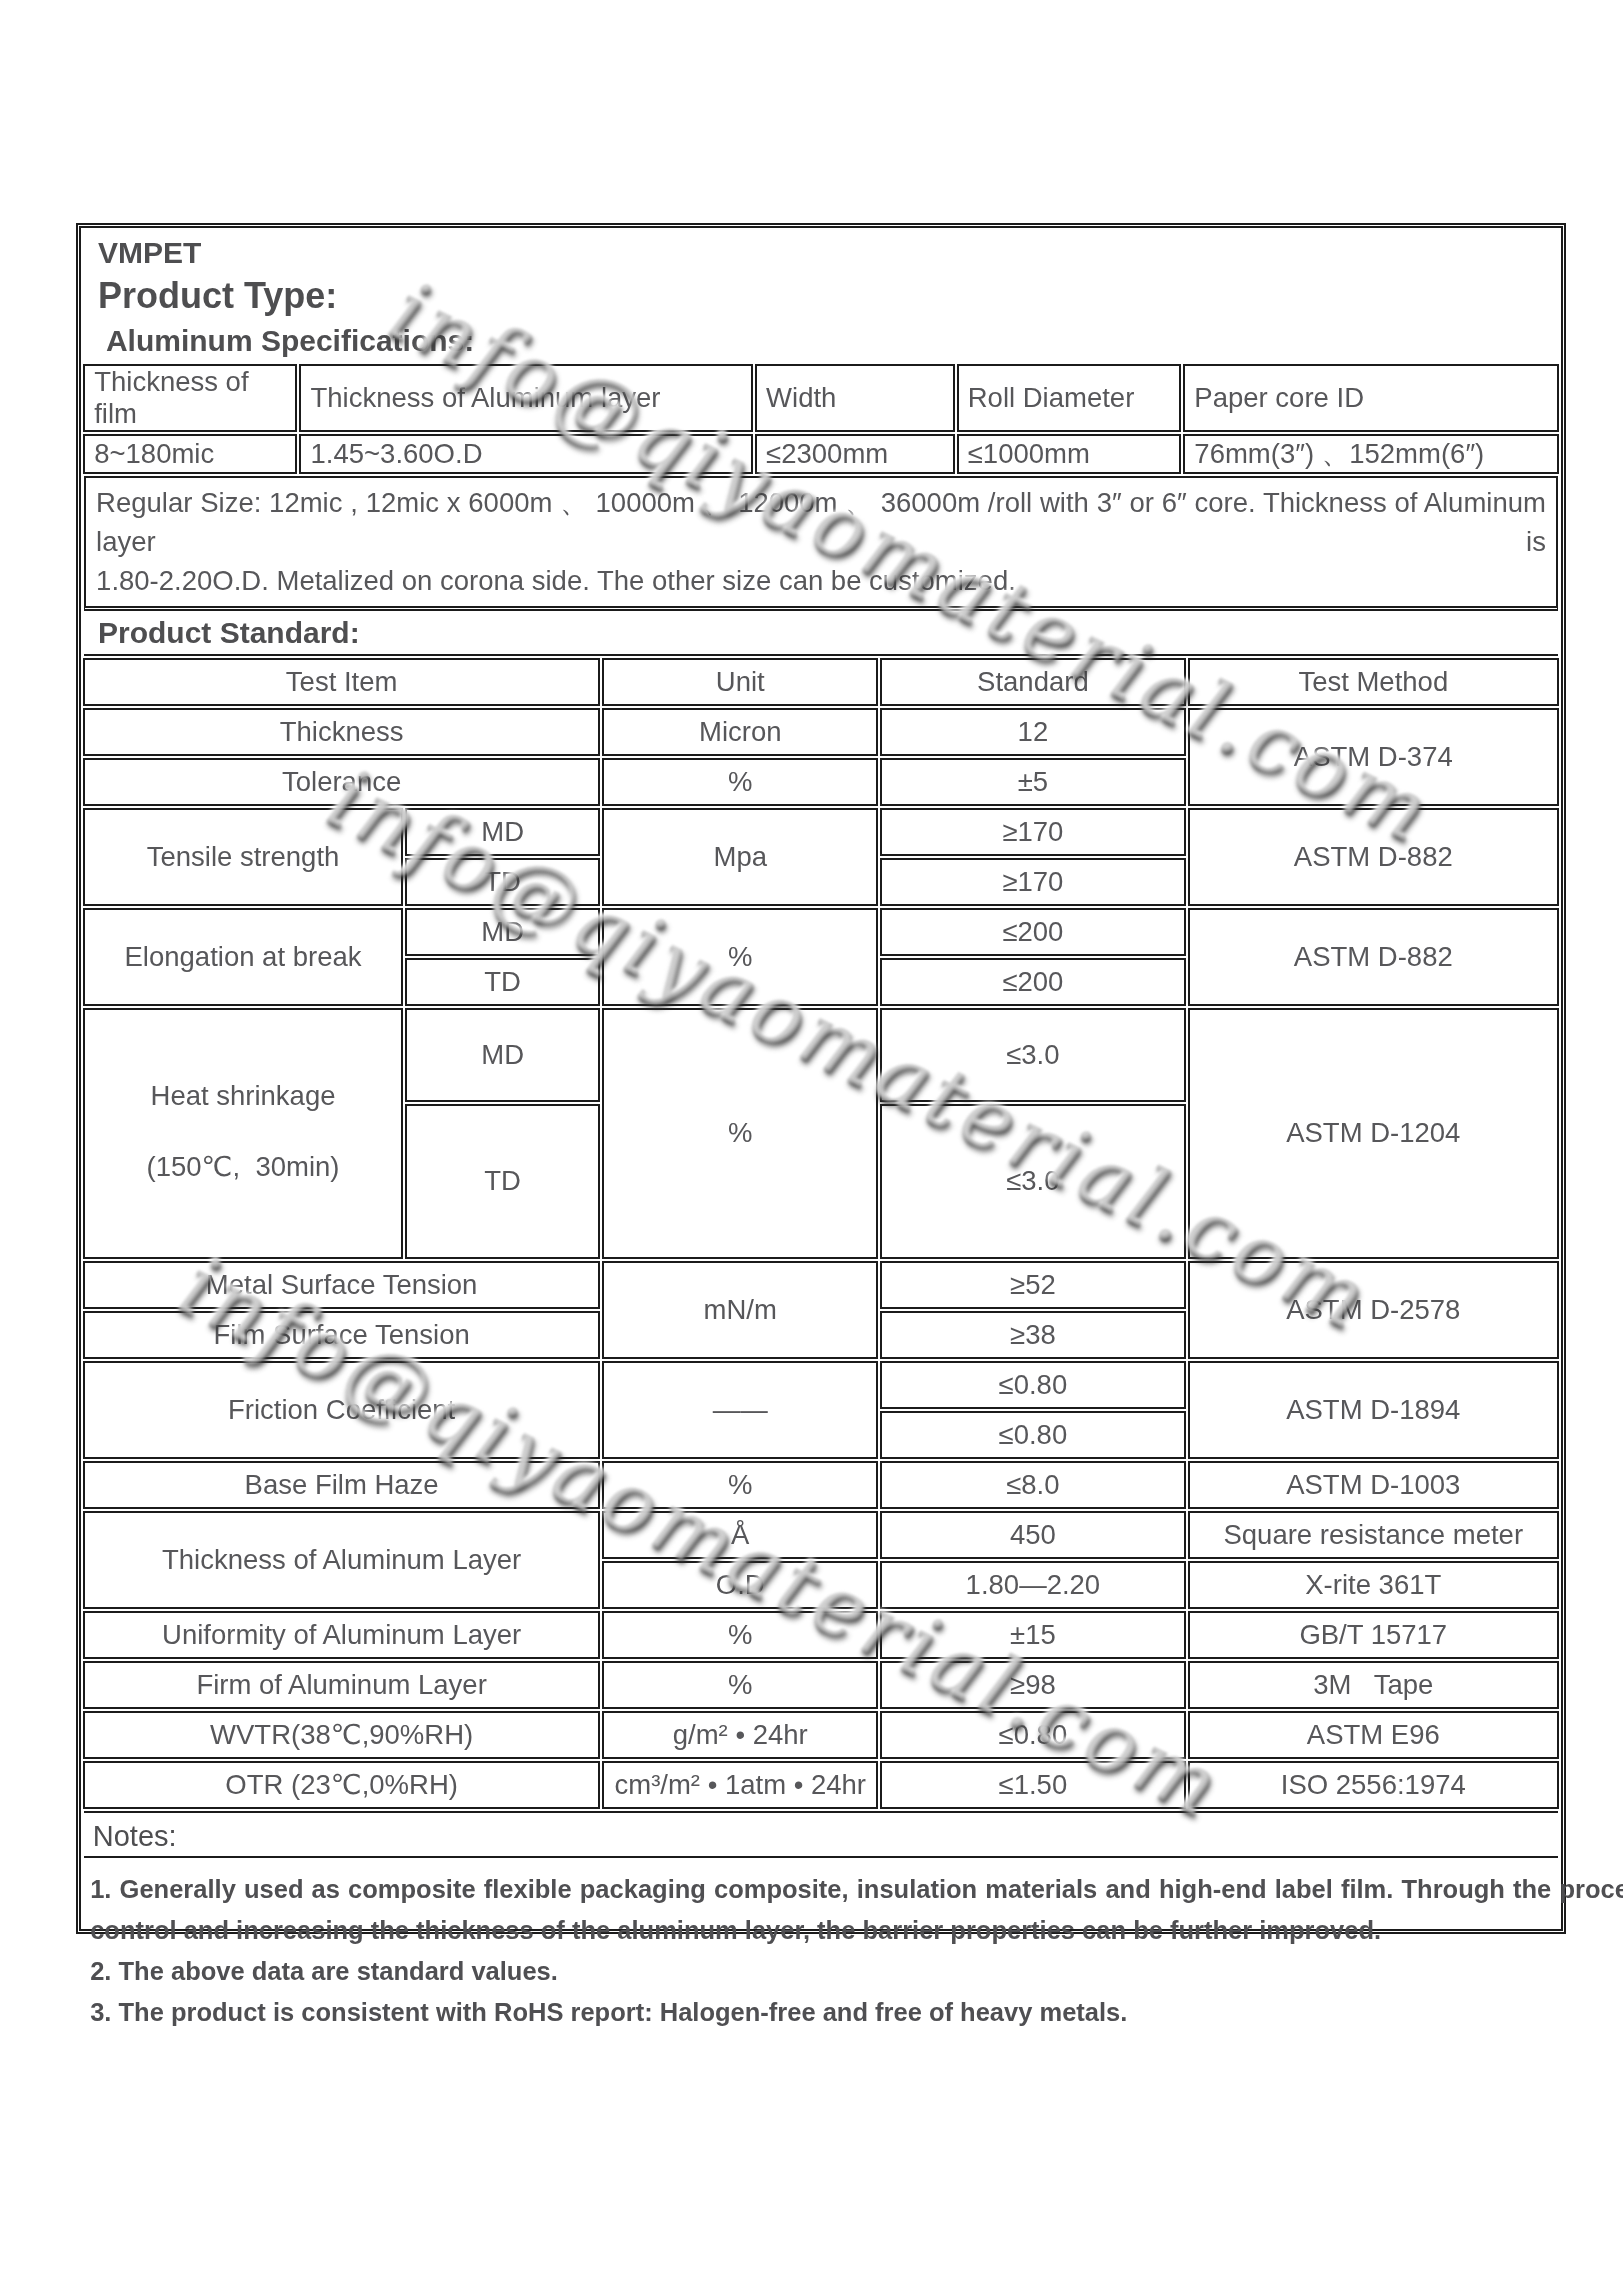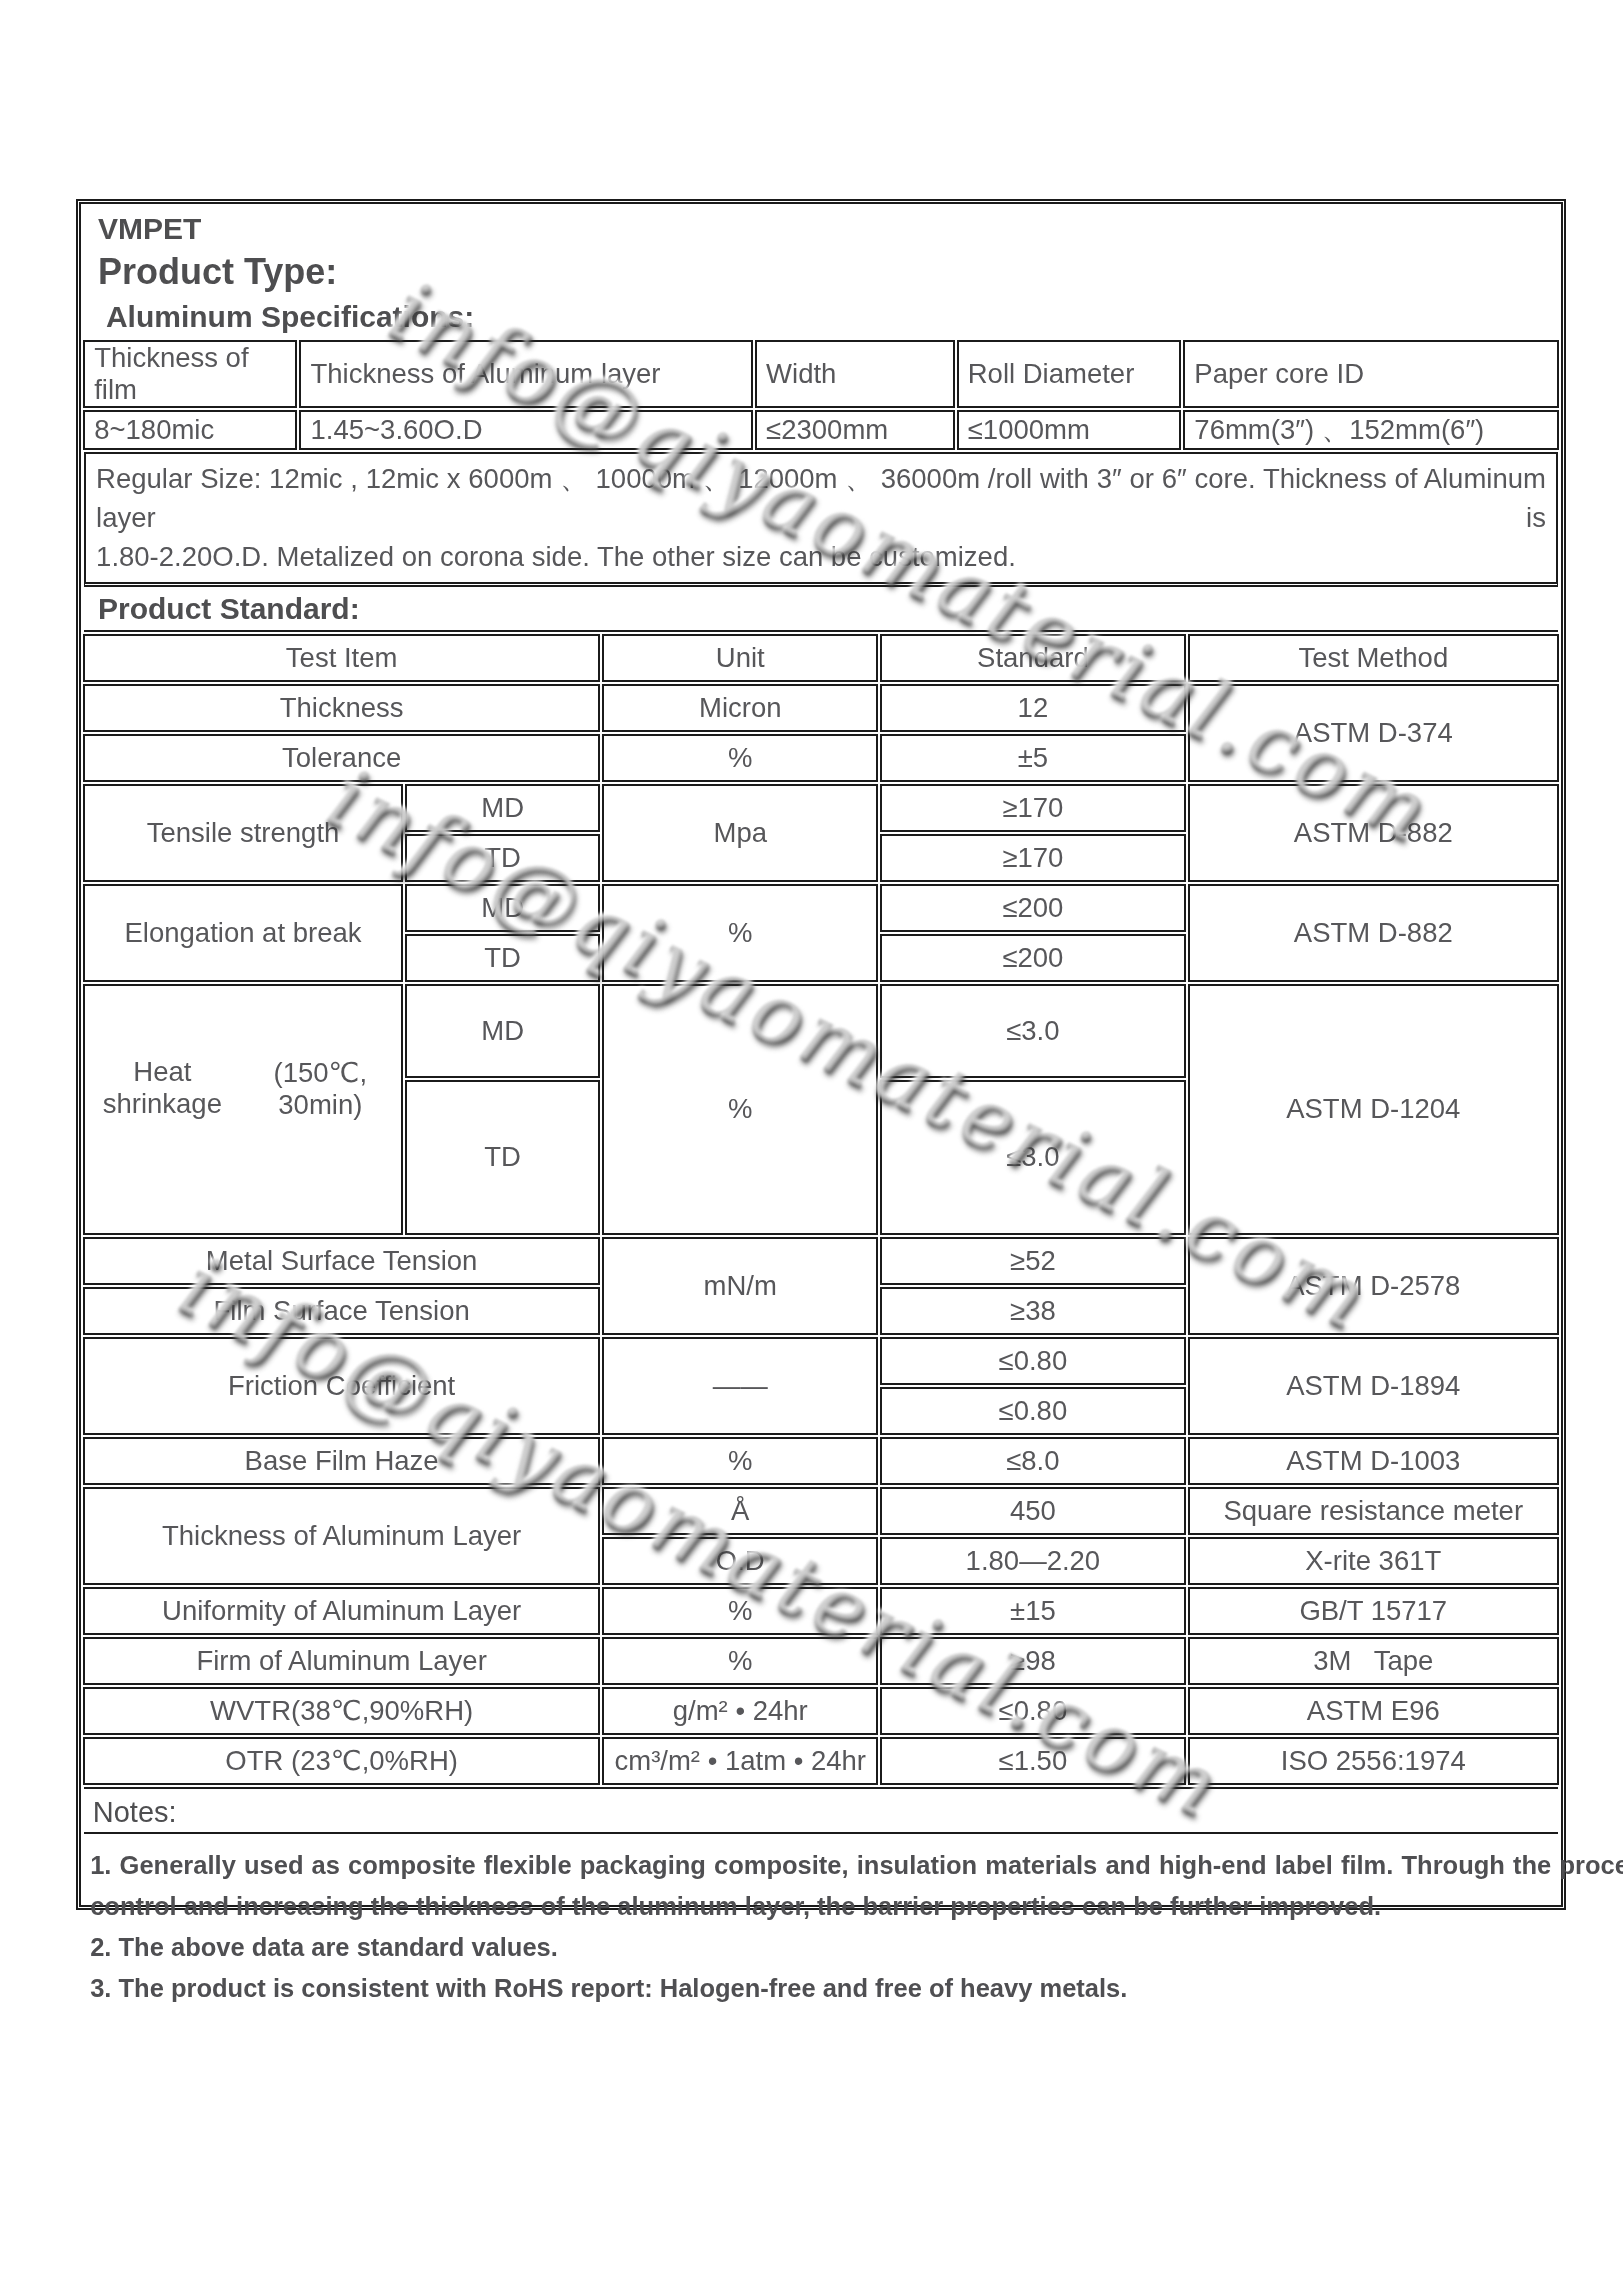--- a/index.html
+++ b/index.html
@@ -6,21 +6,21 @@
   .page{
     position:relative;
     width:1623px;height:2295px;
     background:#ffffff;
     overflow:hidden;
     font-family:"Liberation Sans","DejaVu Sans",sans-serif;
     color:#57575a;
   }
   .doc-box{
     position:absolute;
-    left:76px; top:199px;
+    left:76px; top:223px;
     width:1490px; height:1711px;
     border:5.9px double #1b1b1b;
     box-sizing:border-box;
     background:#ffffff;
   }
   
   .titles{padding:5.2px 0 0 17px;}
   .h{font-weight:bold;color:#4e4e50;}
   .h.vmpet{font-size:30px;line-height:39px;}
   .h.pt{font-size:36px;line-height:47px;}
@@ -67,21 +67,21 @@
     padding-left:14.4px;
     font-size:30px;
     font-weight:bold;
     color:#4e4e50;
   }
   table.std tr{height:48px;}
   table.std tr.tall{height:79px;}
   table.std th, table.std td{text-align:center;}
   .heatwrap{
     height:119px;
-    display:flex;
+    display:flex;flex-direction:column;
     justify-content:space-between;
     padding:6.5px 0 9.2px 0;
     box-sizing:border-box;
   }
   .noteshead{
     height:43px;line-height:46px;
     border-top:2px solid #1b1b1b;
     border-bottom:2px solid #1b1b1b;
     margin:0 2.6px;
     padding-left:9.2px;

